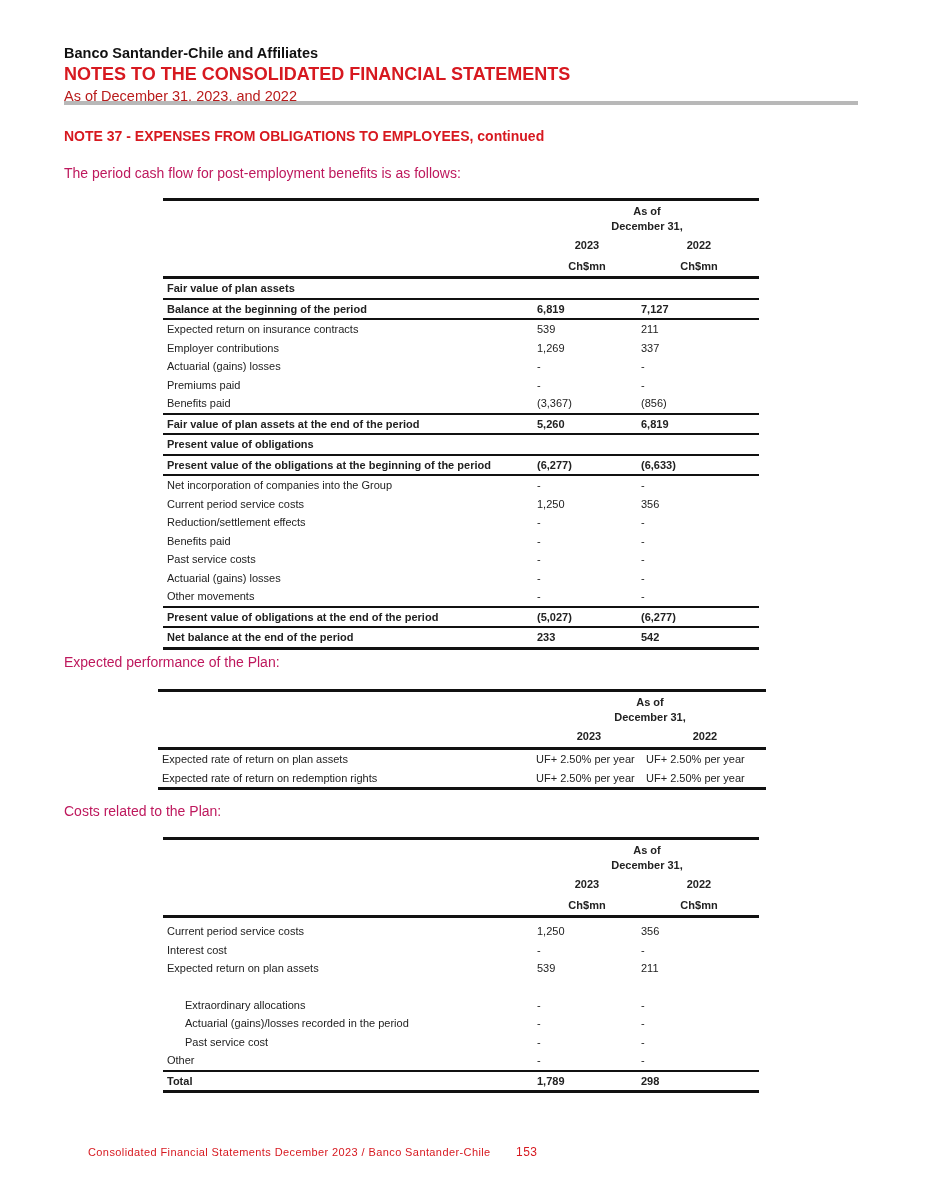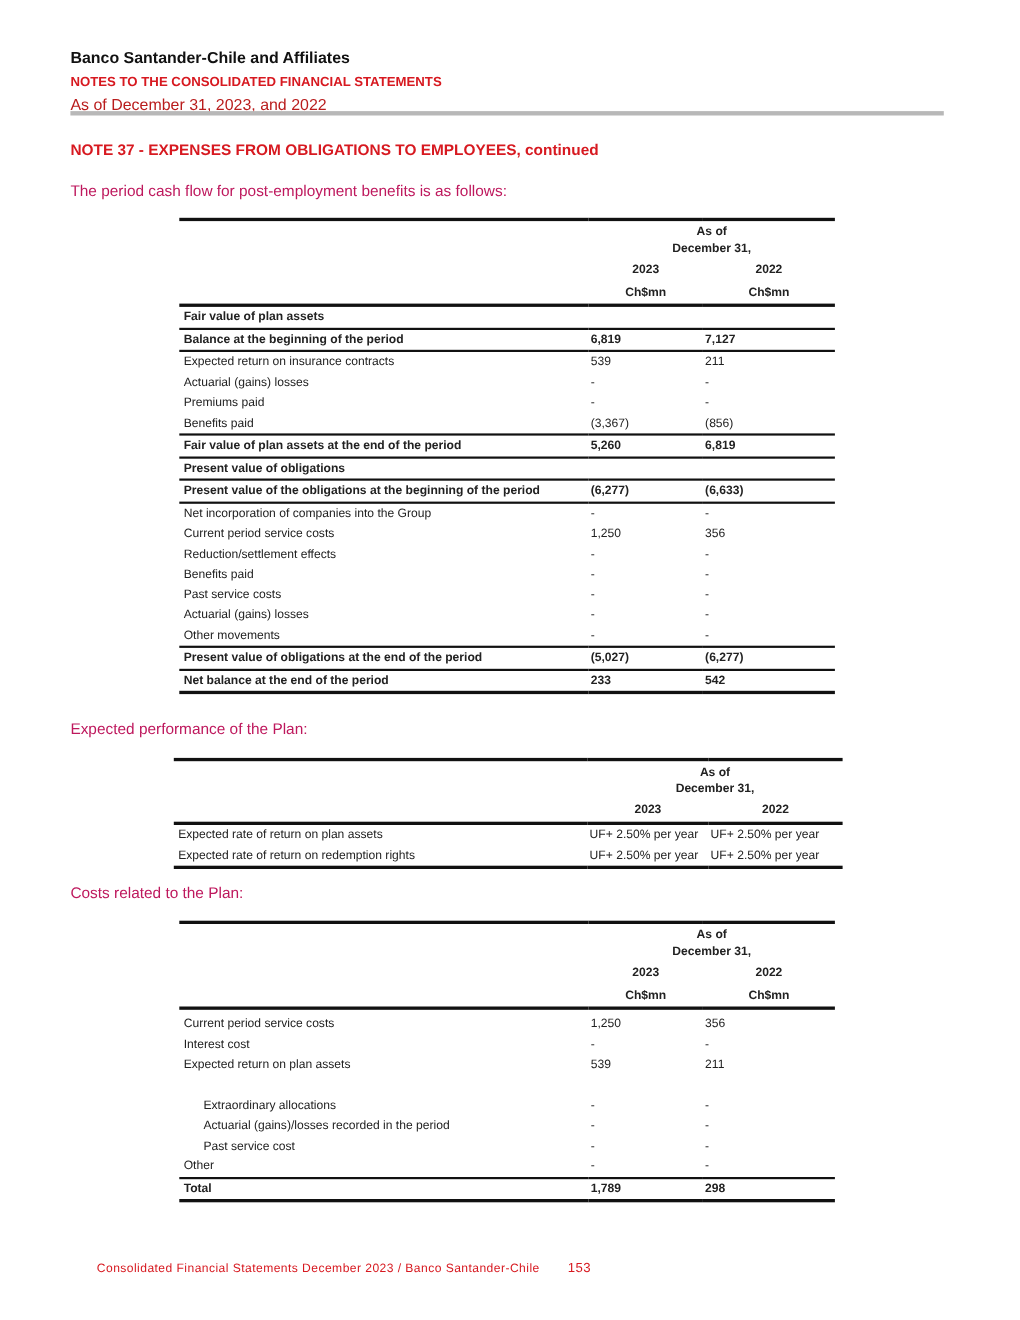--- a/index.html
+++ b/index.html
@@ -1,19 +1,19 @@
 <!DOCTYPE html>
 <html><head>
 <meta charset="utf-8">
 <style>
   html, body { margin: 0; padding: 0; background: #ffffff; }
   body { width: 927px; height: 1200px; position: relative; font-family: "Liberation Sans", "DejaVu Sans", sans-serif; color: #1a1a1a; }
   .hdr { position: absolute; left: 64px; top: 43px; }
   .hdr .company { font-size: 14.5px; font-weight: bold; color: #111; line-height: 21px; }
-  .hdr .notes { font-size: 12px; font-weight: bold; color: #d71920; line-height: 21px; }
+  .hdr .notes { font-size: 18px; font-weight: bold; color: #d71920; line-height: 21px; }
   .hdr .asof { font-size: 14.5px; color: #b91c1c; line-height: 22px; }
   .hdr-rule { position: absolute; left: 64px; top: 101px; width: 794px; height: 4px; background: #b8b8b8; }
   .note-title { position: absolute; left: 64px; top: 128px; font-size: 14px; font-weight: bold; color: #d71920; }
   .intro { position: absolute; left: 64px; font-size: 14px; color: #be185d; }
   table.fin { position: absolute; border-collapse: collapse; font-size: 11px; color: #222; }
   table.fin td { padding: 0 2px; height: 18.5px; line-height: 18.5px; white-space: nowrap; }
   table.fin td.lbl { padding-left: 4px; }
   table.fin td.num { text-align: left; padding-right: 4px; }
   table.fin .b { font-weight: bold; }
   table.fin tr.top td { border-top: 3px solid #111; }
@@ -72,20 +72,25 @@
         <td class="lbl">Balance at the beginning of the period</td>
         <td class="num">6,819</td>
         <td class="num">7,127</td>
       </tr>
   <tr class="line-top">
         <td class="lbl">Expected return on insurance contracts</td>
         <td class="num">539</td>
         <td class="num">211</td>
       </tr>
   <tr>
+        <td class="lbl">Employer contributions</td>
+        <td class="num">1,269</td>
+        <td class="num">337</td>
+      </tr>
+  <tr>
         <td class="lbl">Actuarial (gains) losses</td>
         <td class="num">-</td>
         <td class="num">-</td>
       </tr>
   <tr>
         <td class="lbl">Premiums paid</td>
         <td class="num">-</td>
         <td class="num">-</td>
       </tr>
   <tr>

